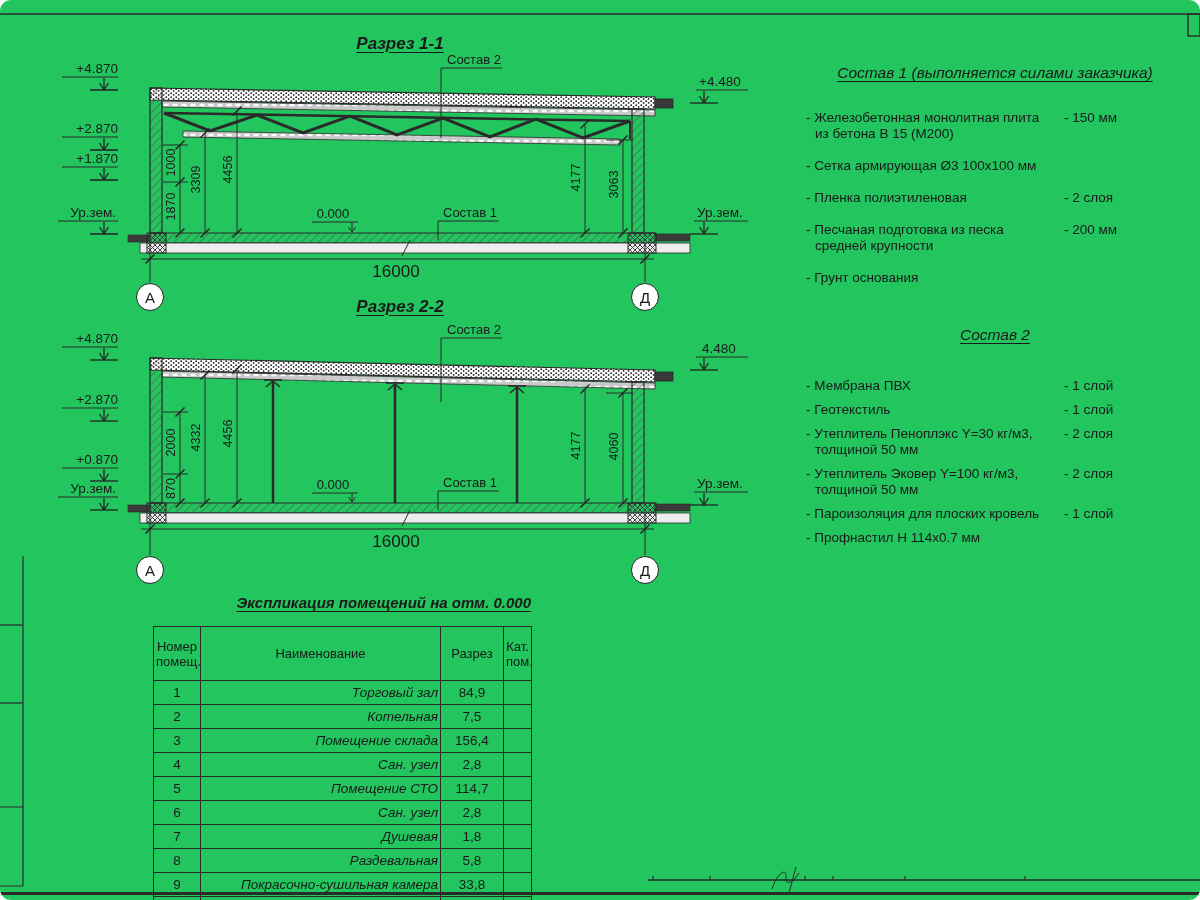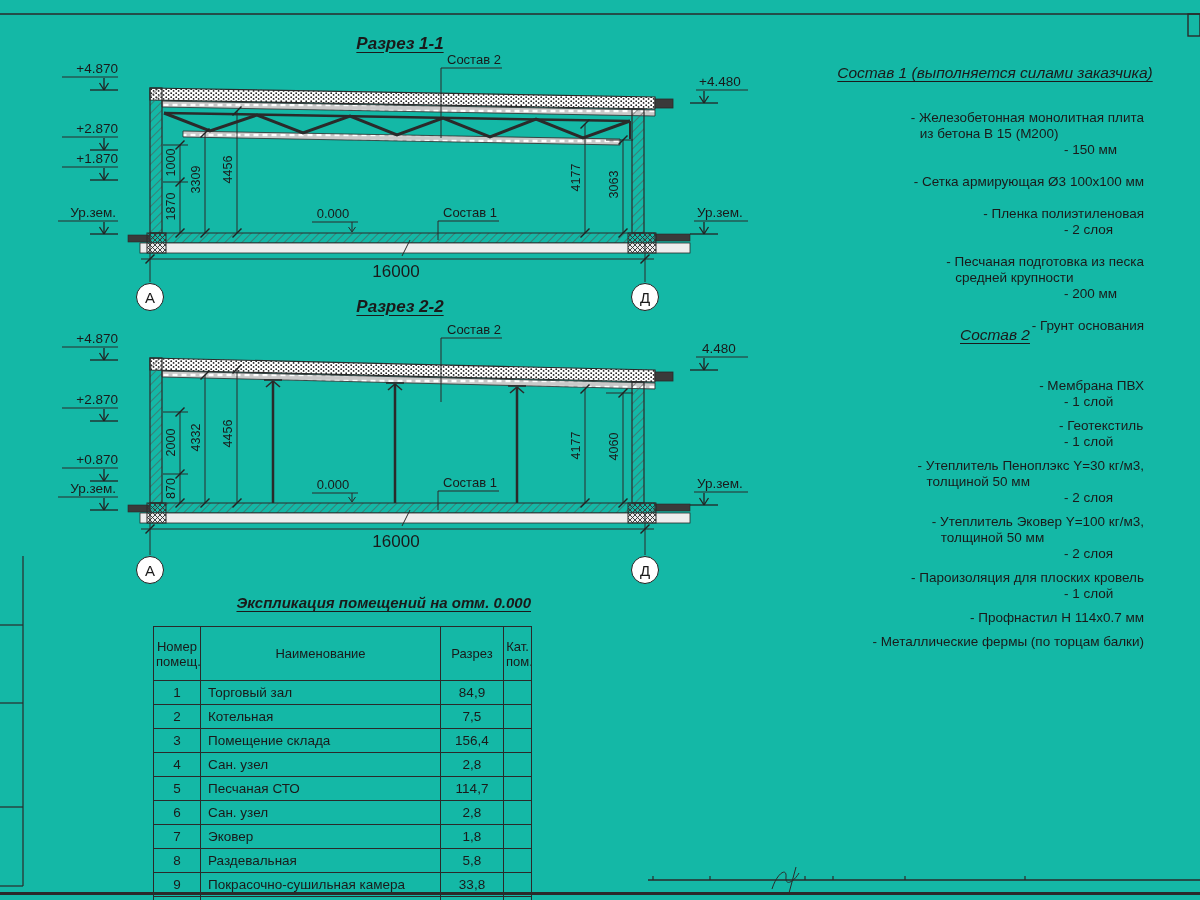--- a/index.html
+++ b/index.html
@@ -1,46 +1,46 @@
 <!DOCTYPE html>
 <html><head>
 <meta charset="utf-8">
 <style>
   html,body{margin:0;padding:0;background:#fff;}
-  .page{position:relative;width:1200px;height:900px;background:#14b8a6;overflow:hidden;
-        font-family:"Liberation Sans", sans-serif;color:#1a1a1a;}
+  .page{position:relative;width:1200px;height:900px;background:#22c55e;overflow:hidden;
+        font-family:"Liberation Sans", sans-serif;color:#1a1a1a;border-radius:11px;}
   svg.linework{position:absolute;left:0;top:0;}
   .lbl{position:absolute;font-size:13px;white-space:nowrap;}
   .elev{position:absolute;width:58px;text-align:right;font-size:13.5px;white-space:nowrap;}
   .vdim{position:absolute;width:40px;height:13px;font-size:12.5px;text-align:center;
         line-height:13px;transform:rotate(-90deg);}
   .drw-title{position:absolute;width:140px;text-align:center;font-style:italic;font-weight:bold;
         font-size:17px;text-decoration:underline;text-underline-offset:3px;}
   .callout{position:absolute;font-size:13px;white-space:nowrap;}
   .zero{position:absolute;width:46px;text-align:center;font-size:13px;}
   .span-dim{position:absolute;width:60px;text-align:center;font-size:17px;}
   .axis-bubble{position:absolute;width:28px;height:28px;border:1.5px solid #222;border-radius:50%;
         background:#fff;text-align:center;line-height:28px;font-size:15px;box-sizing:border-box;}
   .spec-title{position:absolute;width:390px;text-align:center;font-style:italic;font-weight:normal;
         font-size:15.5px;text-decoration:underline;text-underline-offset:3px;}
   .spec-list{position:absolute;width:338px;font-size:13.5px;}
-  .spec-item{display:flex;align-items:flex-end;flex-direction:column;}
+  .spec-item{display:flex;}
   .spec-list.gap16 .spec-item{margin-bottom:16px;}
   .spec-list.gap8 .spec-item{margin-bottom:8px;}
   .spec-item .t{flex:1;white-space:pre-line;line-height:16px;padding-left:9px;text-indent:-9px;}
   .spec-item .q{width:80px;line-height:16px;white-space:nowrap;}
   .expl-title{position:absolute;left:153px;top:594px;width:378px;text-align:right;font-style:italic;
         font-weight:bold;font-size:15px;text-decoration:underline;text-underline-offset:3px;}
   table.expl{position:absolute;left:153px;top:626px;width:378px;border-collapse:collapse;
         table-layout:fixed;font-size:13.5px;border:1.6px solid #2a2a2a;}
   .expl th,.expl td{border:1.2px solid #2a2a2a;padding:4px 2px;overflow:hidden;}
   .expl th{font-weight:normal;font-size:13px;white-space:pre-line;height:45px;vertical-align:middle;}
   .expl tr.data{height:21.5px;}
   .expl td.num,.expl td.area{text-align:center;}
-  .expl td.name{text-align:left;padding-left:7px;}
+  .expl td.name{text-align:right;padding-left:7px;font-style:italic;}
 </style>
 </head>
 <body>
 
 <div class="page">
 
   <svg class="linework" width="1200" height="900" viewBox="0 0 1200 900">
     <defs>
       <pattern id="hatch" width="6" height="6" patternUnits="userSpaceOnUse" patternTransform="rotate(45)">
         <line x1="0" y1="0" x2="0" y2="6" stroke="#555" stroke-width="1.2"></line>
@@ -347,24 +347,20 @@
         <div class="q">- 2 слоя</div>
       </div>
       <div class="spec-item">
         <div class="t">- Пароизоляция для плоских кровель</div>
         <div class="q">- 1 слой</div>
       </div>
       <div class="spec-item">
         <div class="t">- Профнастил Н 114х0.7 мм</div>
         <div class="q"></div>
       </div>
-      <div class="spec-item">
-        <div class="t">- Металлические фермы (по торцам балки)</div>
-        <div class="q"></div>
-      </div>
     </div>
 
   <div class="expl-title">Экспликация помещений на отм. 0.000</div>
   <table class="expl">
     <colgroup>
         <col style="width:47px">
         <col style="width:240px">
         <col style="width:63px">
         <col style="width:28px">
       </colgroup>
@@ -399,33 +395,33 @@
           <td class="cat"></td>
         </tr>
         <tr class="data">
           <td class="num">4</td>
           <td class="name">Сан. узел</td>
           <td class="area">2,8</td>
           <td class="cat"></td>
         </tr>
         <tr class="data">
           <td class="num">5</td>
-          <td class="name">Песчаная СТО</td>
+          <td class="name">Помещение СТО</td>
           <td class="area">114,7</td>
           <td class="cat"></td>
         </tr>
         <tr class="data">
           <td class="num">6</td>
           <td class="name">Сан. узел</td>
           <td class="area">2,8</td>
           <td class="cat"></td>
         </tr>
         <tr class="data">
           <td class="num">7</td>
-          <td class="name">Эковер</td>
+          <td class="name">Душевая</td>
           <td class="area">1,8</td>
           <td class="cat"></td>
         </tr>
         <tr class="data">
           <td class="num">8</td>
           <td class="name">Раздевальная</td>
           <td class="area">5,8</td>
           <td class="cat"></td>
         </tr>
         <tr class="data">

